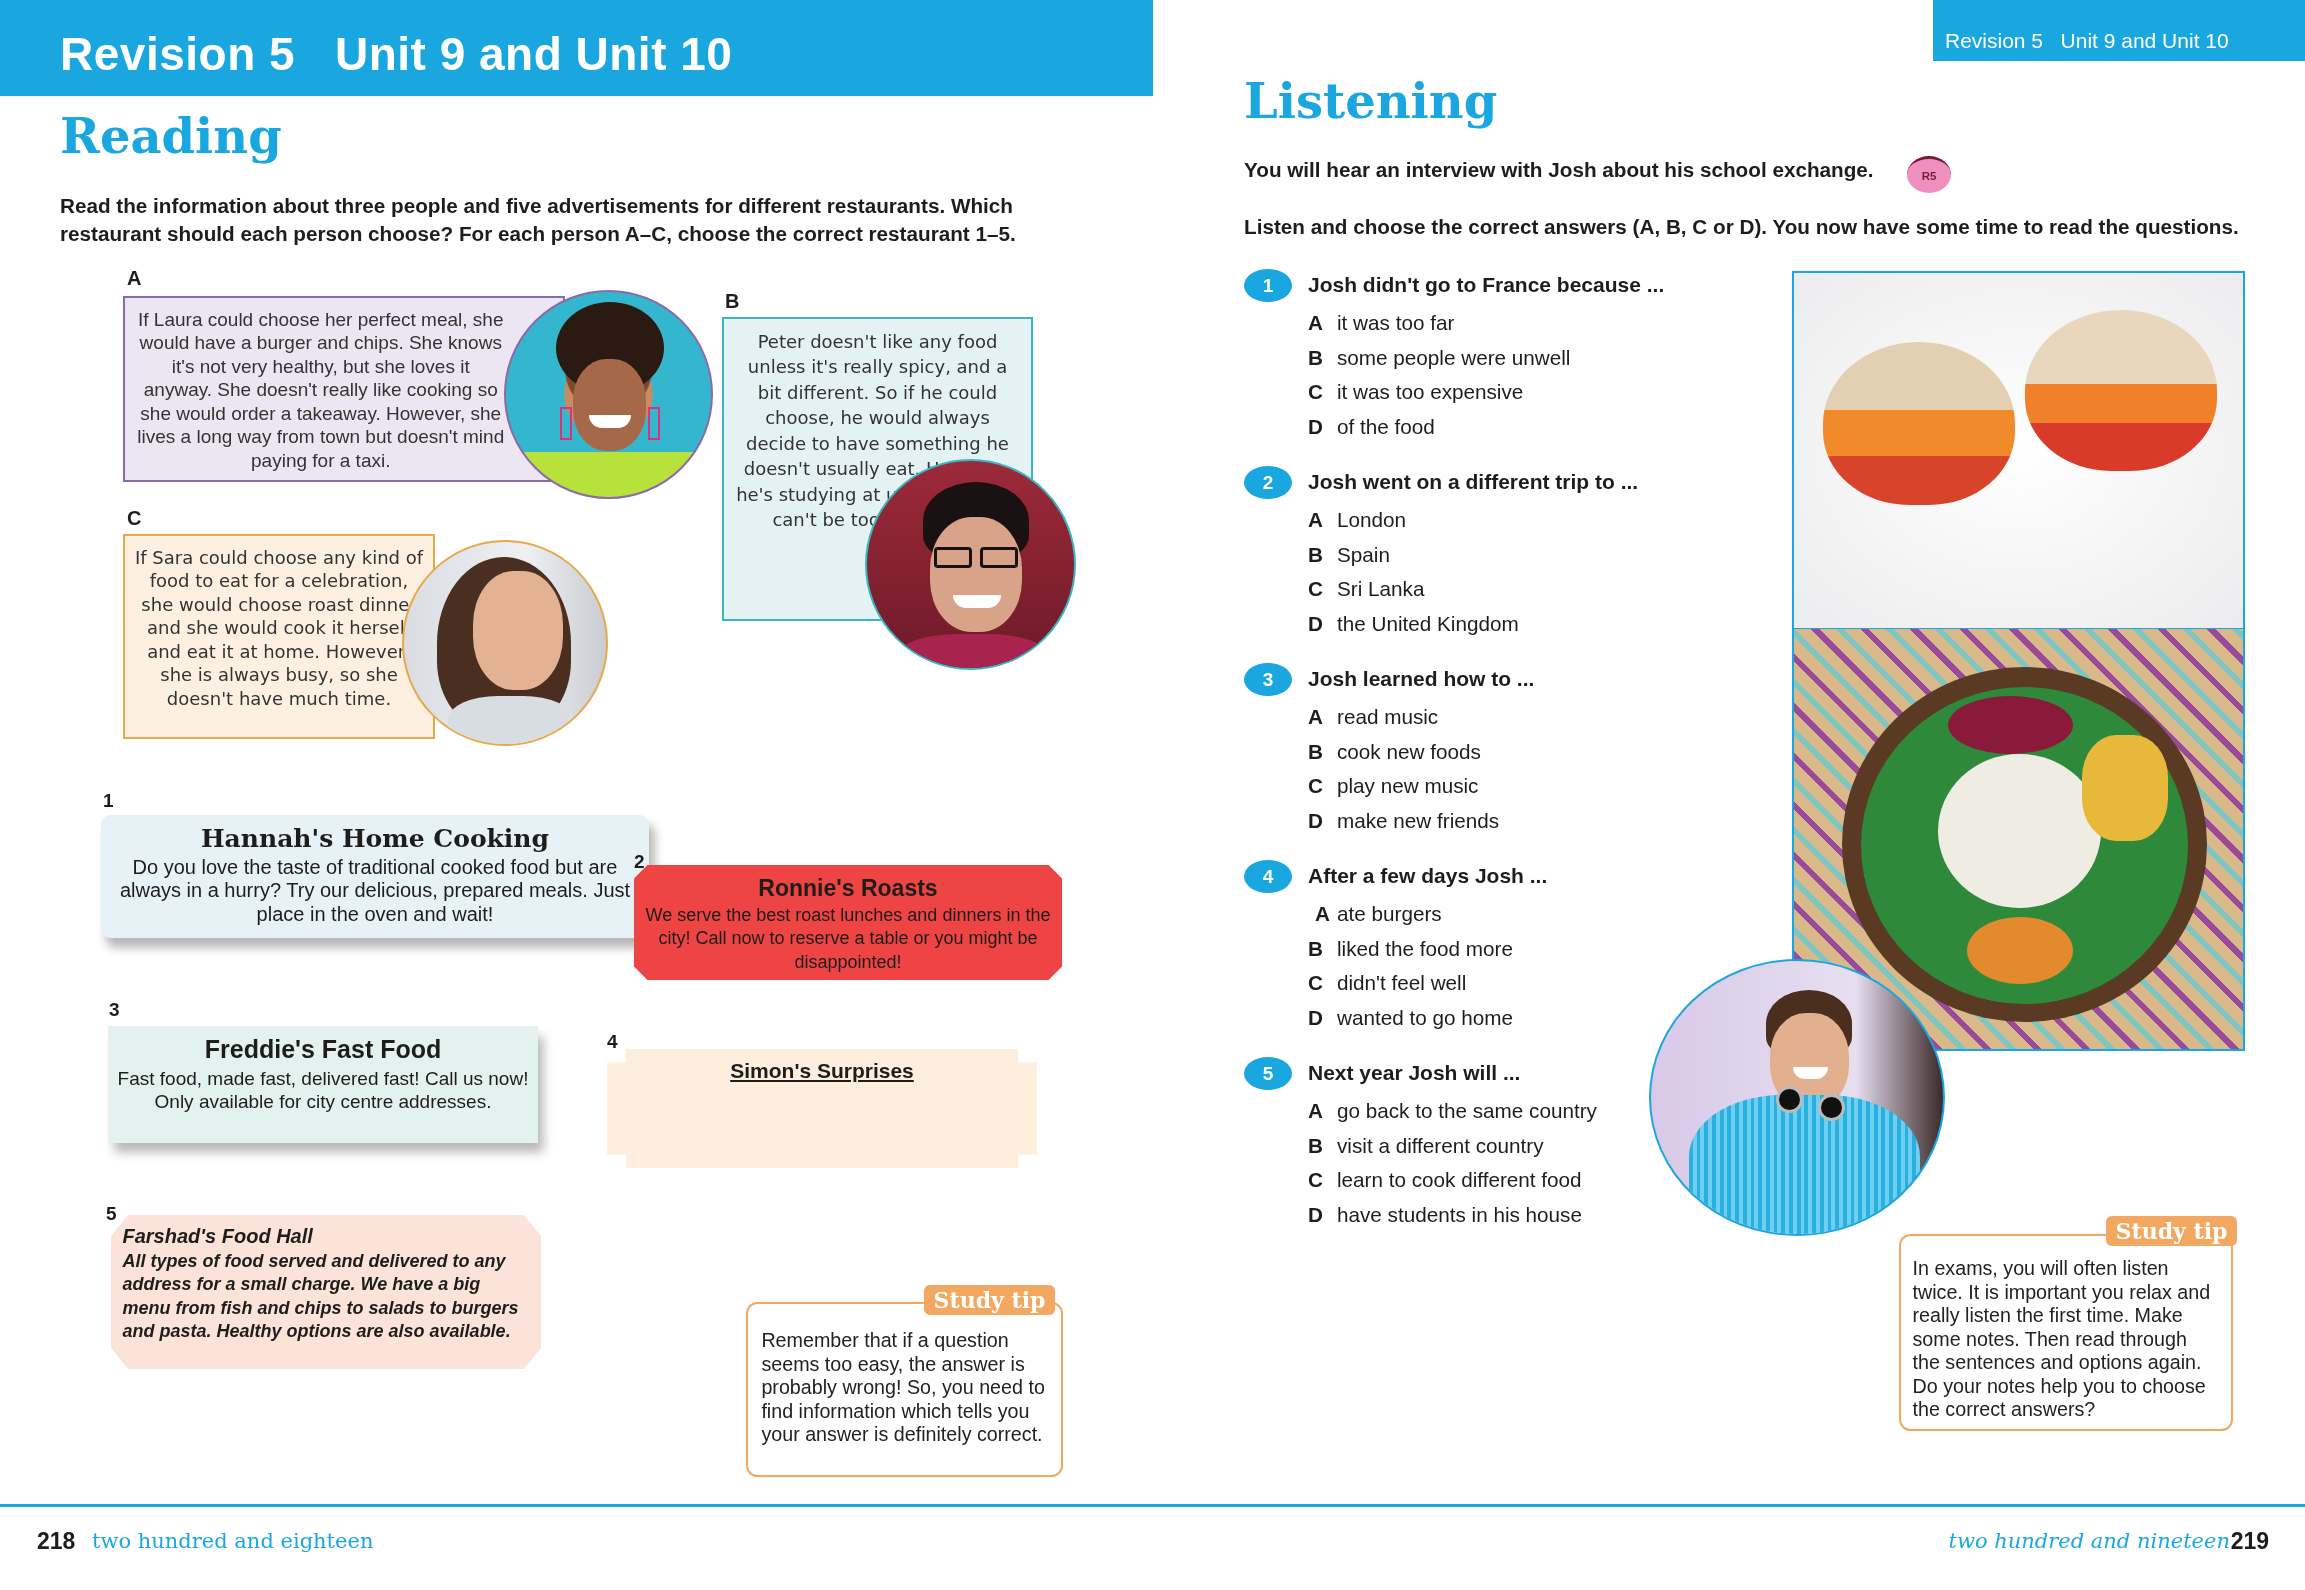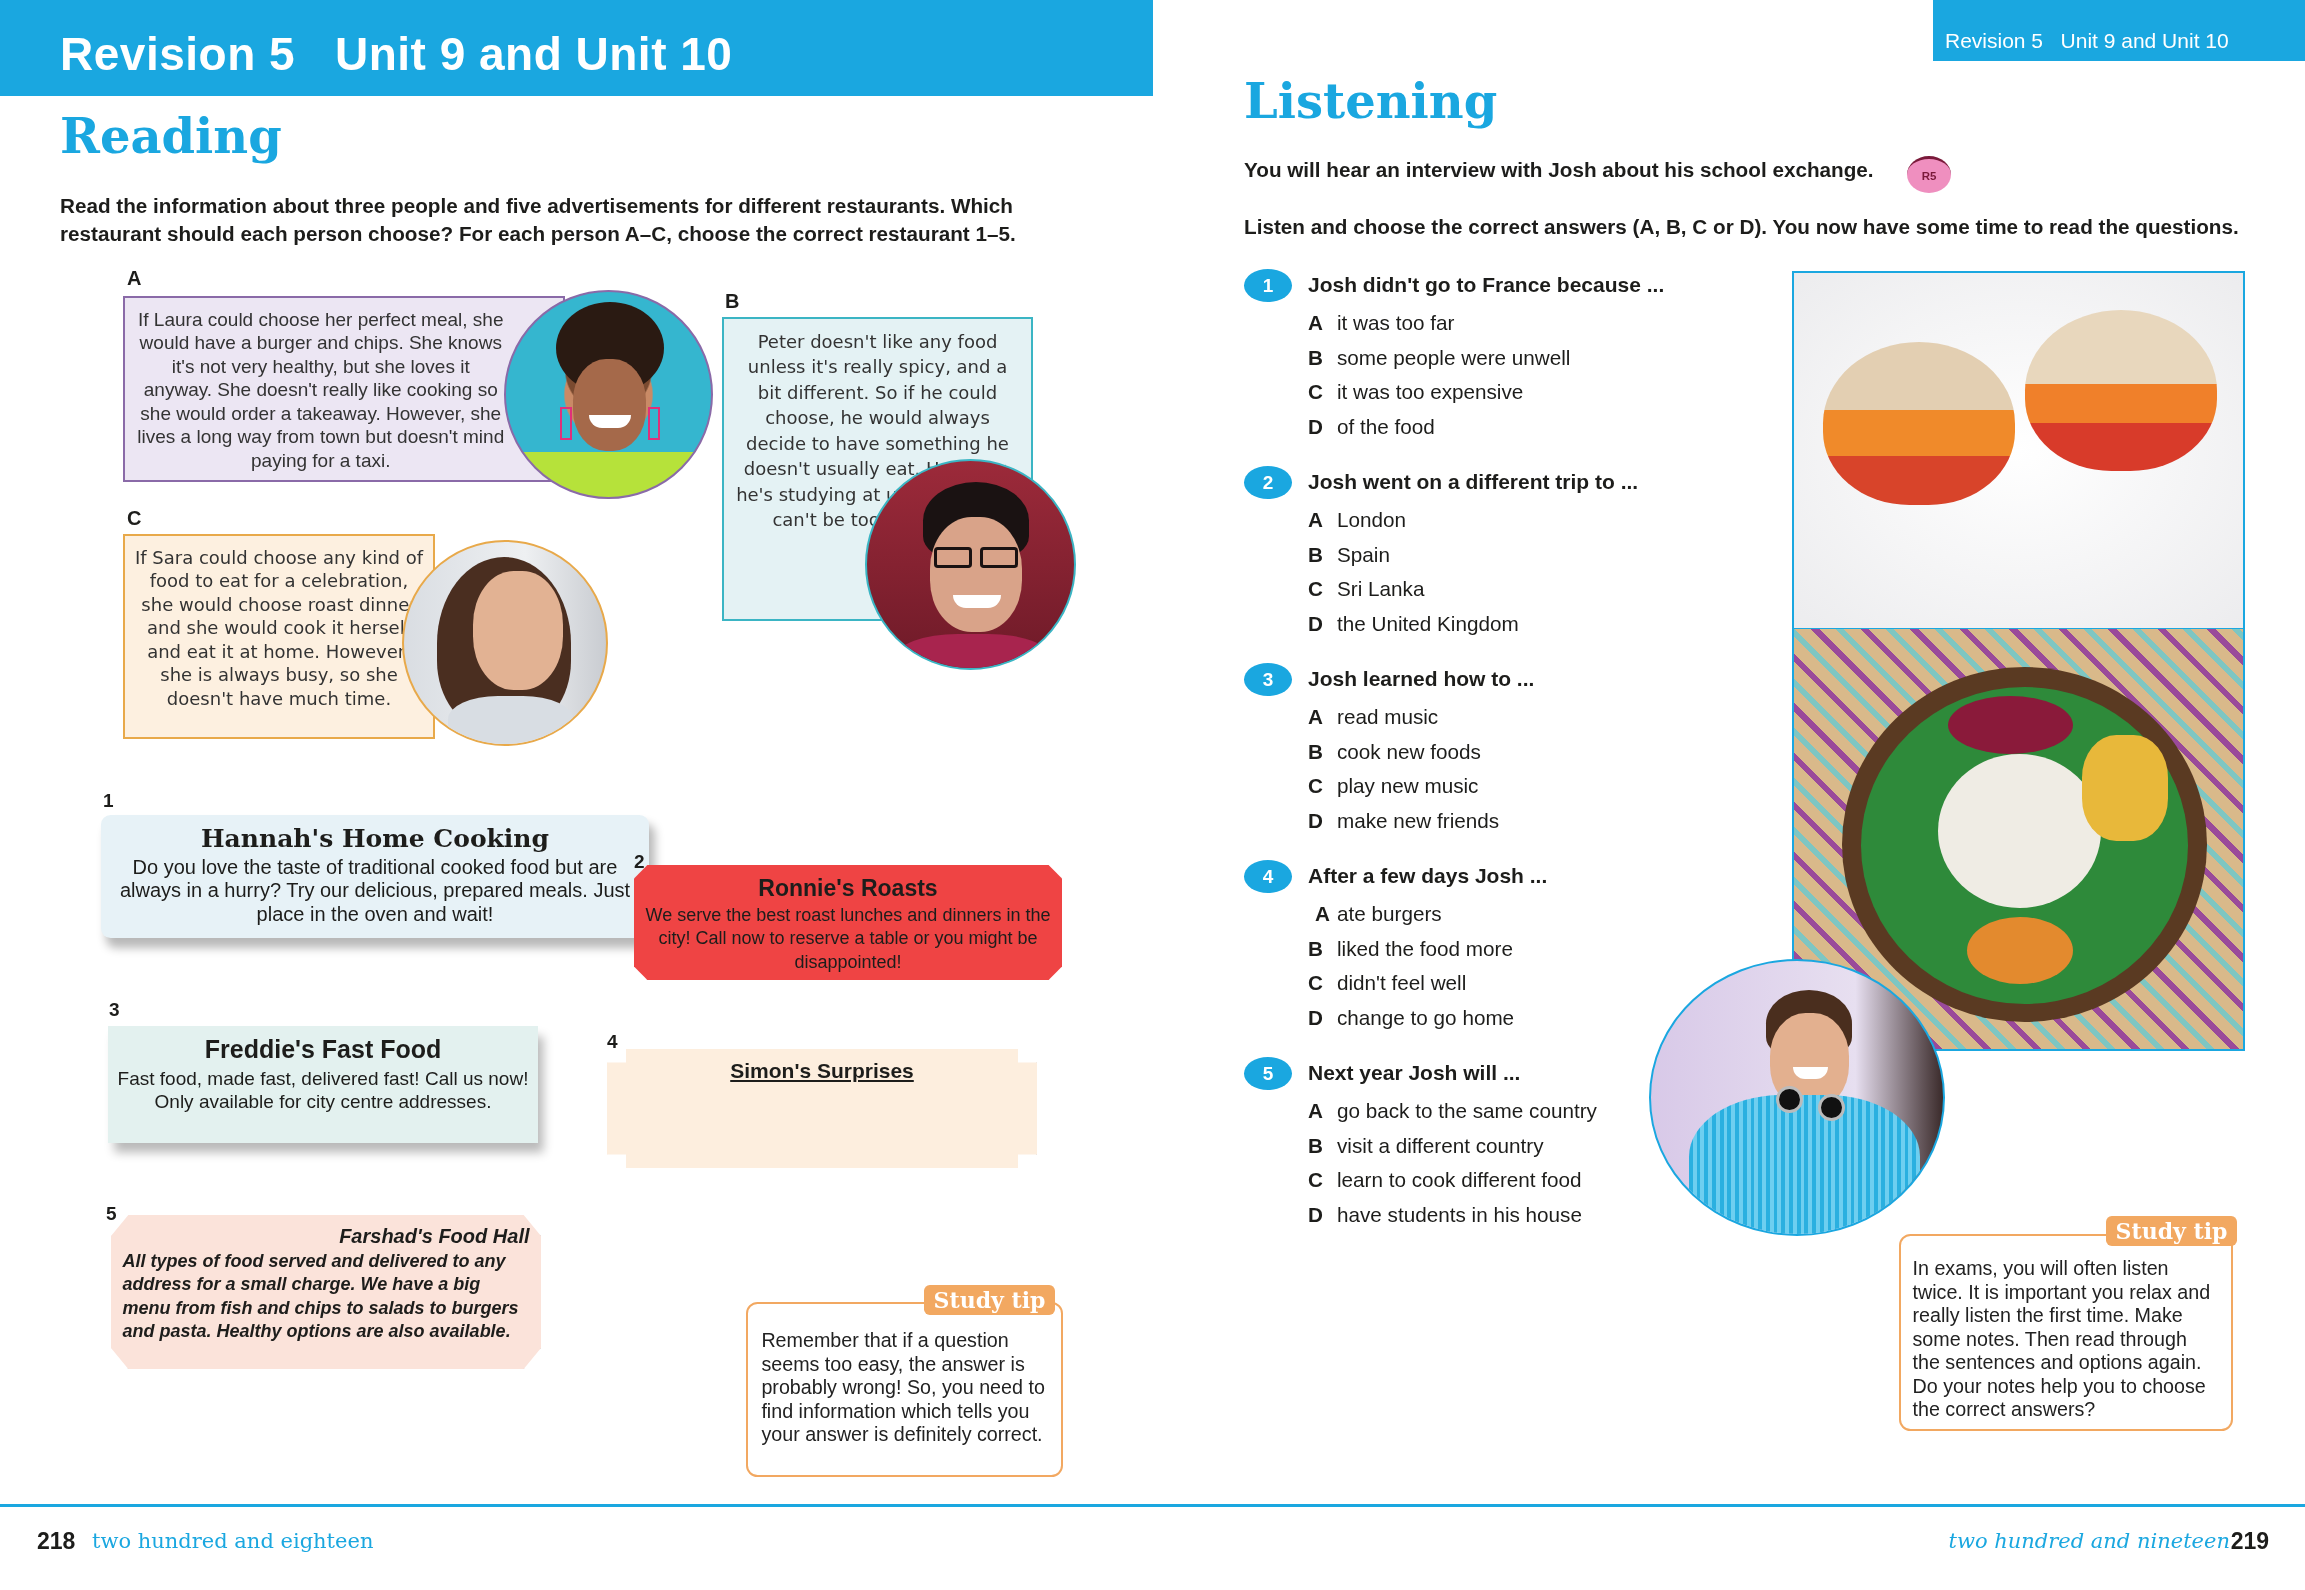--- a/index.html
+++ b/index.html
@@ -101,21 +101,21 @@
   <div style="font-size:19px; line-height:23px;">Fast food, made fast, delivered fast! Call us now! Only available for city centre addresses.</div>
 </div>
 
 <div class="abs ad-num" style="left:607px; top:1031px;">4</div>
 <div class="abs ad" style="left:607px; top:1049px; width:430px; height:119px; background:#fdeede; padding:7.7px 11.5px; clip-path:polygon(19px 0, calc(100% - 19px) 0, calc(100% - 19px) 13.4px, 100% 13.4px, 100% calc(100% - 13.4px), calc(100% - 19px) calc(100% - 13.4px), calc(100% - 19px) 100%, 19px 100%, 19px calc(100% - 13.4px), 0 calc(100% - 13.4px), 0 13.4px, 19px 13.4px);">
   <div style="font-weight:bold; font-size:21px; line-height:27px; text-decoration:underline;">Simon's Surprises</div>
 </div>
 
 <div class="abs ad-num" style="left:106px; top:1203px;">5</div>
 <div class="abs ad" style="left:111px; top:1215px; width:430px; height:154px; background:#fbe3da; clip-path:polygon(17.3px 0, calc(100% - 17.3px) 0, 100% 21px, 100% calc(100% - 21px), calc(100% - 17.3px) 100%, 17.3px 100%, 0 calc(100% - 21px), 0 21px); padding:7.7px 11.5px; text-align:left;">
-  <div style="text-align:right; font-style:italic; font-weight:bold; font-size:20px; line-height:27px;">Farshad's Food Hall</div>
+  <div style="text-align:left; font-style:italic; font-weight:bold; font-size:20px; line-height:27px;">Farshad's Food Hall</div>
   <div style="font-style:italic; font-weight:bold; font-size:18px; line-height:23.5px;">All types of food served and delivered to any address for a small charge. We have a big menu from fish and chips to salads to burgers and pasta. Healthy options are also available.</div>
 </div>
 
 <div class="abs tip-box" style="left:746px; top:1302px; width:317px; height:175px; padding:25px 13.4px 9.6px 13.4px;">
   <span>Remember that if a question seems too easy, the answer is probably wrong! So, you need to find information which tells you your answer is definitely correct.</span>
 </div>
 <div class="abs tip-label" style="left:924px; top:1285px;">Study tip</div>
 
 <div class="abs section-title" style="left:1244px; top:73px;">Listening</div>
 <div class="abs instr" style="left:1244px; top:156px;">You will hear an interview with Josh about his school exchange.</div>
@@ -141,21 +141,21 @@
     <div class="abs q-text" style="left: 1308px; top: 667px;">Josh learned how to ...</div>
     <div class="abs opt" style="left: 1308px; top: 705px;"><b>A</b><span>read music</span></div>
     <div class="abs opt" style="left: 1308px; top: 740px;"><b>B</b><span>cook new foods</span></div>
     <div class="abs opt" style="left: 1308px; top: 774px;"><b>C</b><span>play new music</span></div>
     <div class="abs opt" style="left: 1308px; top: 809px;"><b>D</b><span>make new friends</span></div>
     <div class="abs q-badge" style="left: 1244px; top: 860px;">4</div>
     <div class="abs q-text" style="left: 1308px; top: 864px;">After a few days Josh ...</div>
     <div class="abs opt" style="left: 1308px; top: 902px; text-align: center;"><b>A</b><span>ate burgers</span></div>
     <div class="abs opt" style="left: 1308px; top: 937px;"><b>B</b><span>liked the food more</span></div>
     <div class="abs opt" style="left: 1308px; top: 971px;"><b>C</b><span>didn't feel well</span></div>
-    <div class="abs opt" style="left: 1308px; top: 1006px;"><b>D</b><span>change to go home</span></div>
+    <div class="abs opt" style="left: 1308px; top: 1006px;"><b>D</b><span>wanted to go home</span></div>
     <div class="abs q-badge" style="left: 1244px; top: 1057px;">5</div>
     <div class="abs q-text" style="left: 1308px; top: 1061px;">Next year Josh will ...</div>
     <div class="abs opt" style="left: 1308px; top: 1099px;"><b>A</b><span>go back to the same country</span></div>
     <div class="abs opt" style="left: 1308px; top: 1134px;"><b>B</b><span>visit a different country</span></div>
     <div class="abs opt" style="left: 1308px; top: 1168px;"><b>C</b><span>learn to cook different food</span></div>
     <div class="abs opt" style="left: 1308px; top: 1203px;"><b>D</b><span>have students in his house</span></div>
   </div>
 
 <div class="abs" style="left:1792px; top:271px; width:453px; height:357px; border:2.9px solid #1aa7e0; border-bottom:none; background:radial-gradient(ellipse at 50% 50%, #ffffff 0%, #ececee 100%);">
   <div class="abs" style="left:29px; top:69px; width:192px; height:163px; border-radius:50% 50% 45% 45%; background:linear-gradient(180deg, #e3cfb2 0 42%, #f08a2a 42% 70%, #d8442a 70% 100%);"></div>

